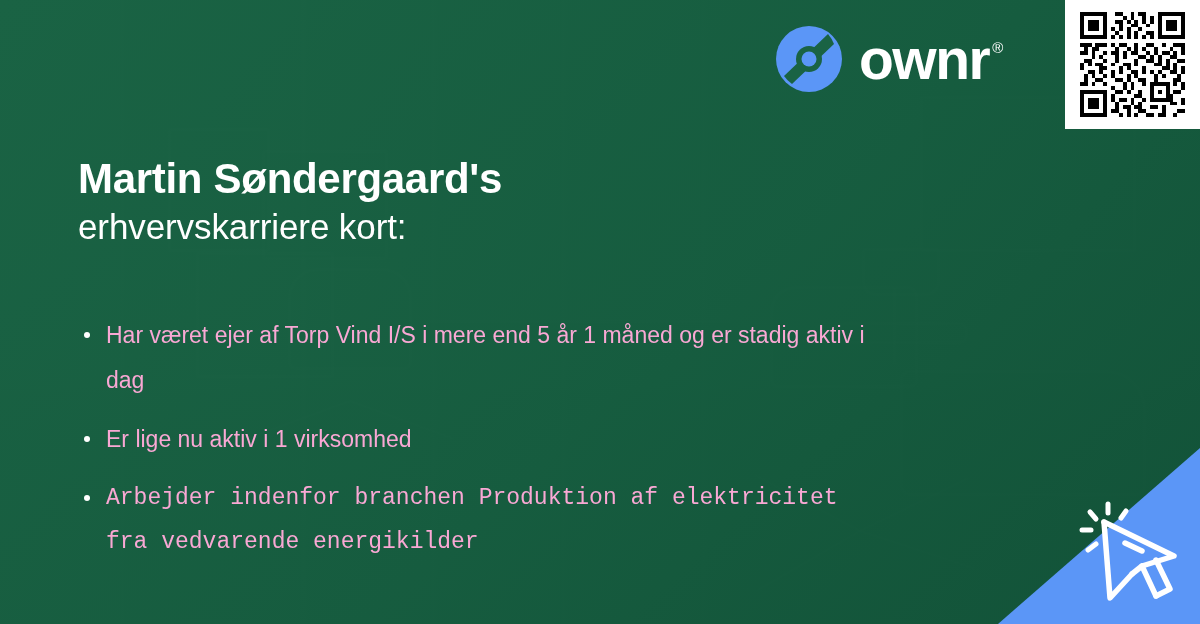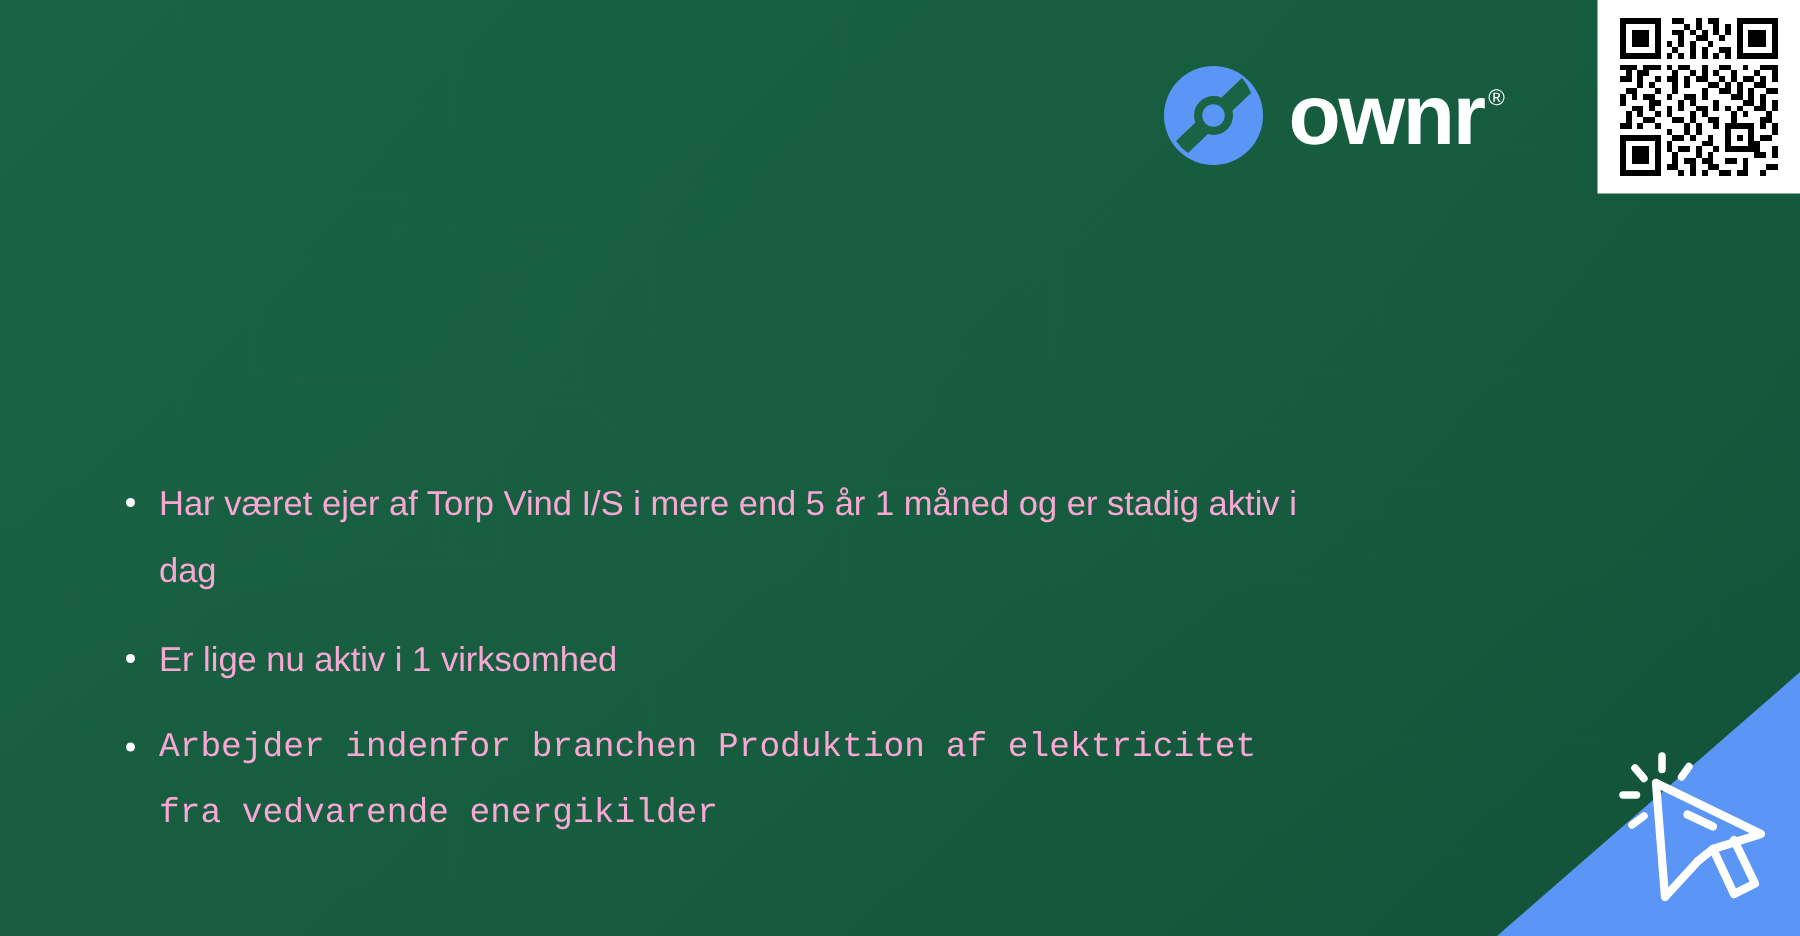--- a/index.html
+++ b/index.html
@@ -83,21 +83,21 @@
     position: absolute;
     inset: 0;
     background: linear-gradient(135deg, rgba(26,99,68,0.93) 0%, rgba(22,92,63,0.95) 55%, rgba(18,82,56,0.96) 100%);
     pointer-events: none;
   }
 
   
   .brand {
     position: absolute;
     left: 776px;
-    top: 44px;
+    top: 26px;
     display: flex;
     align-items: center;
     gap: 17px;
     text-align: right;
   }
   .brand-mark { width: 66px; height: 66px; display: block; }
   .brand-word {
     display: flex;
     align-items: flex-start;
     color: #ffffff;
@@ -406,20 +406,24 @@
           <rect x="24" y="22" width="1" height="2"></rect>
             <rect x="26" y="26" width="2" height="1"></rect>
           <rect x="21" y="27" width="2" height="1"></rect>
             <rect x="25" y="27" width="1" height="1"></rect>
         </g>
       </svg>
     </span>
   </div>
 
   
+  <div class="headline">
+    <div class="line1">Martin Søndergaard's</div>
+    <div class="line2">erhvervskarriere kort:</div>
+  </div>
 
   
   <ul class="facts">
     <li>
       <span class="dot"></span>
       <span>Har været ejer af Torp Vind I/S i mere end 5 år 1 måned og er stadig aktiv i dag</span>
     </li>
     <li>
       <span class="dot"></span>
       <span>Er lige nu aktiv i 1 virksomhed</span>

